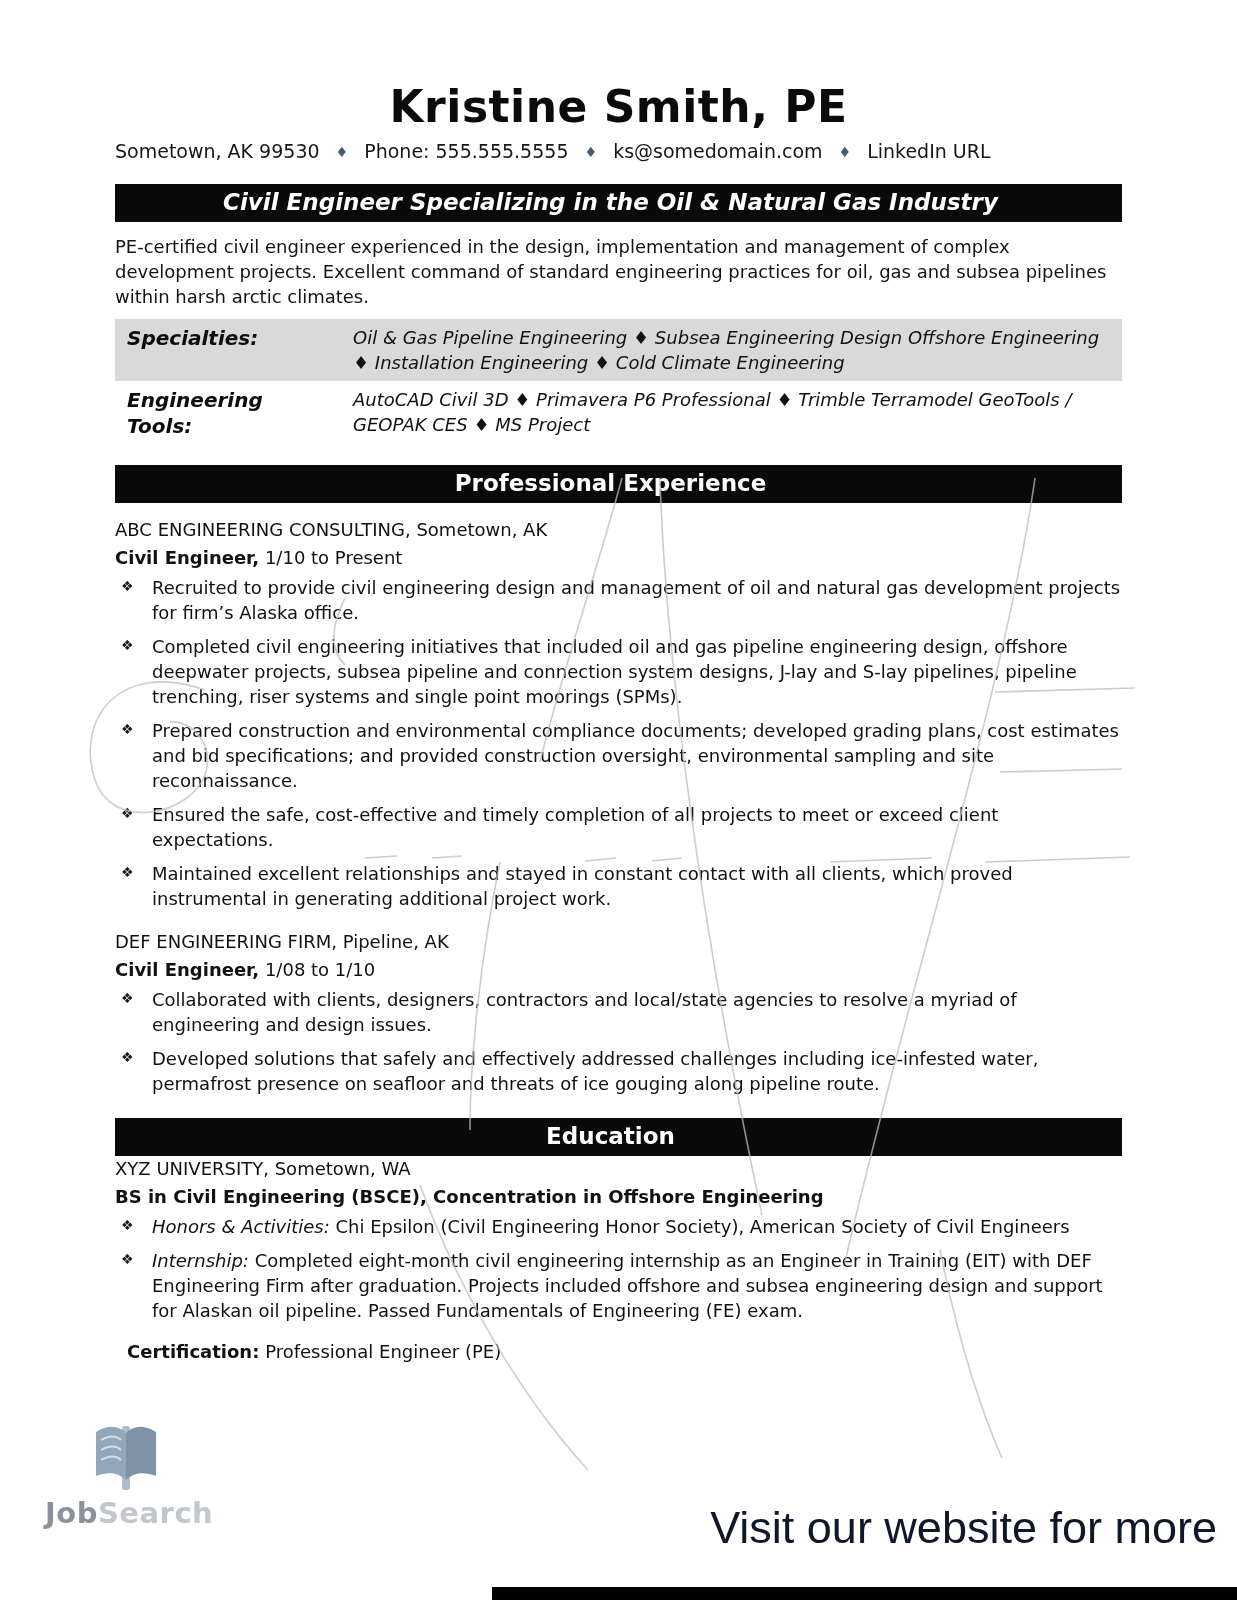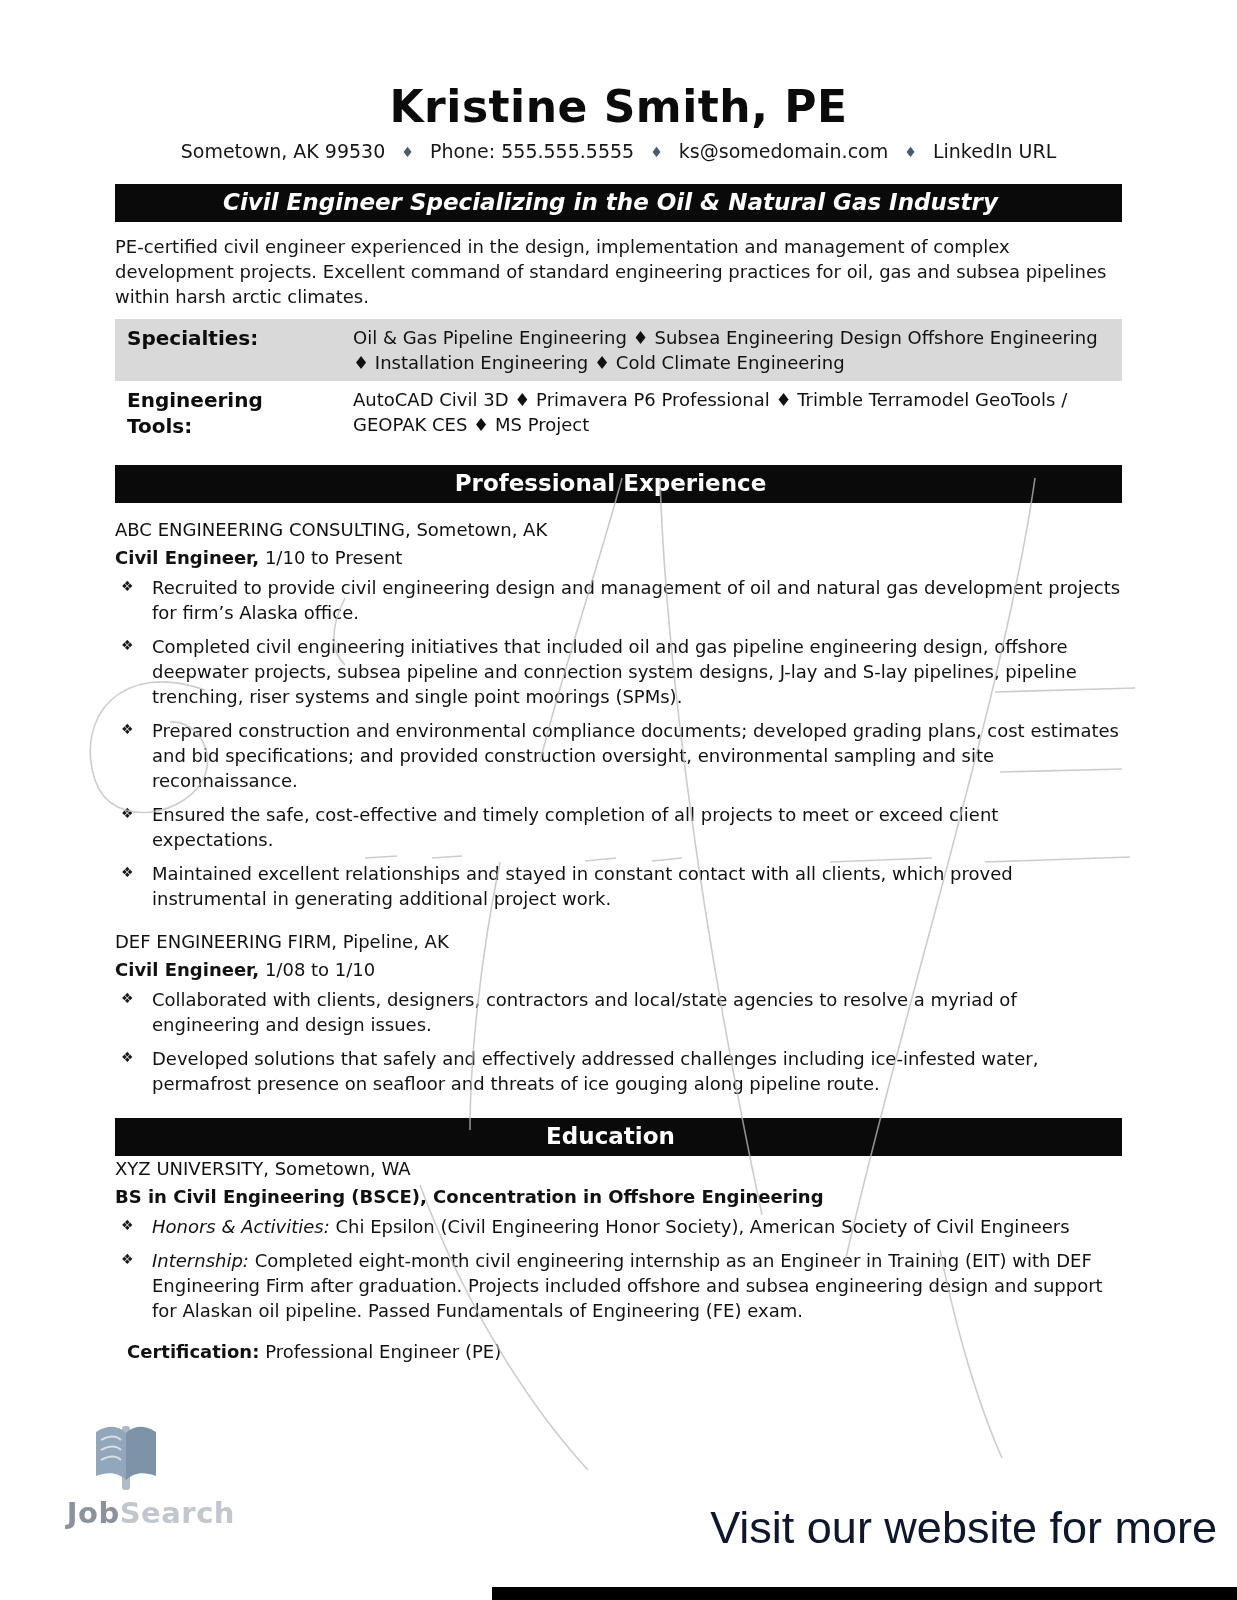--- a/index.html
+++ b/index.html
@@ -21,21 +21,20 @@
   .person-name {
     font-size:44px;
     font-weight:bold;
     text-align:center;
     letter-spacing:0.5px;
     line-height:1.15;
     color:#0b0b0b;
   }
   .contact-line {
     margin-top:6px;
-    text-align:center;
     font-size:19px;
     line-height:1.35;
     color:#161616;
     white-space:nowrap;
   }
   .contact-line .sep {
     color:#4a5a6a;
     font-size:14px;
     margin:0 10px;
     vertical-align:1px;
@@ -65,20 +64,21 @@
     margin-top:12px;
     font-size:18px;
     line-height:1.39;
     color:#141414;
   }
   
   .skills-table {
     margin-top:10px;
     width:100%;
     border-collapse:collapse;
+    font-style:italic;
   }
   .skills-table td {
     vertical-align:top;
     font-size:18px;
     line-height:1.39;
     padding:6px 0;
   }
   .skills-table td.skill-label {
     width:238px;
     padding-left:12px;
@@ -142,21 +142,20 @@
     z-index:2;
     width:190px;
   }
   .footer-logo .book-wrap { margin-left:42px; height:72px; }
   .logo-text {
     font-size:29px;
     font-weight:bold;
     letter-spacing:0.5px;
     margin-top:2px;
     font-family:"DejaVu Sans", sans-serif;
-    text-align:right;
   }
   .logo-text .logo-job { color:#8b929b; }
   .logo-text .logo-search { color:#c2c7cd; }
   .website-promo {
     position:absolute;
     right:20px;
     top:1502px;
     z-index:2;
     font-family:"Liberation Sans", sans-serif;
     font-size:45px;

